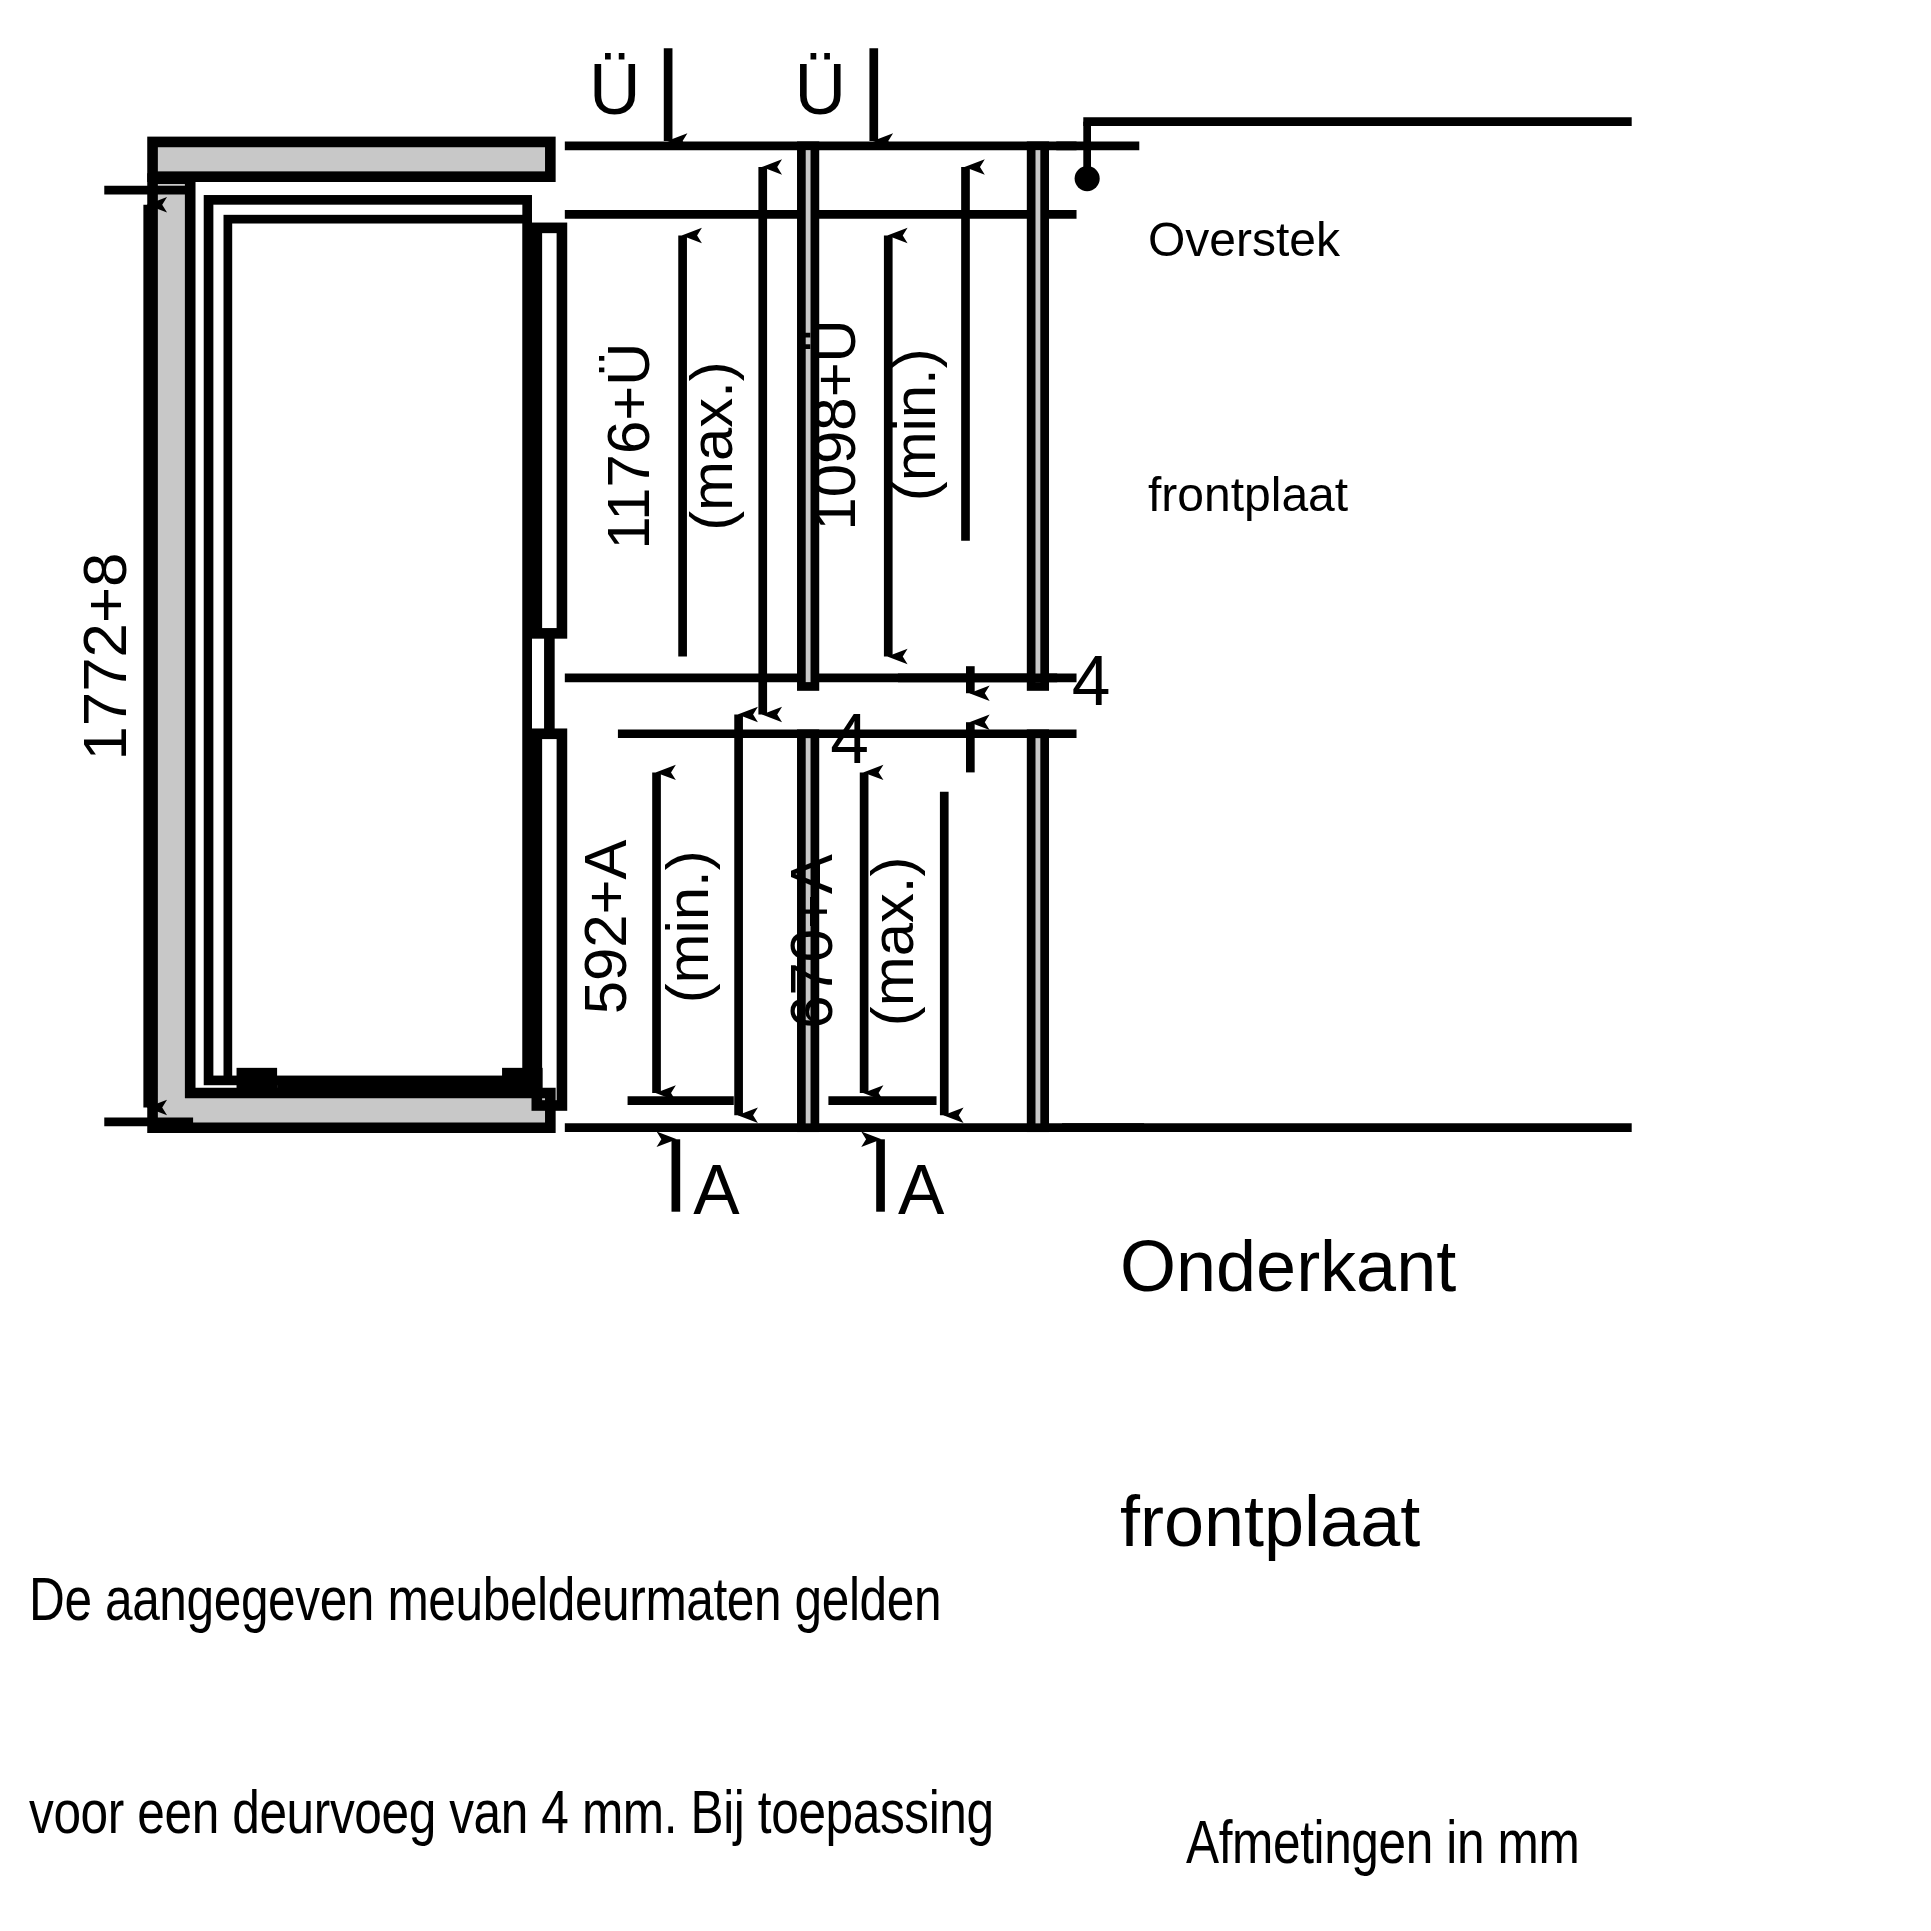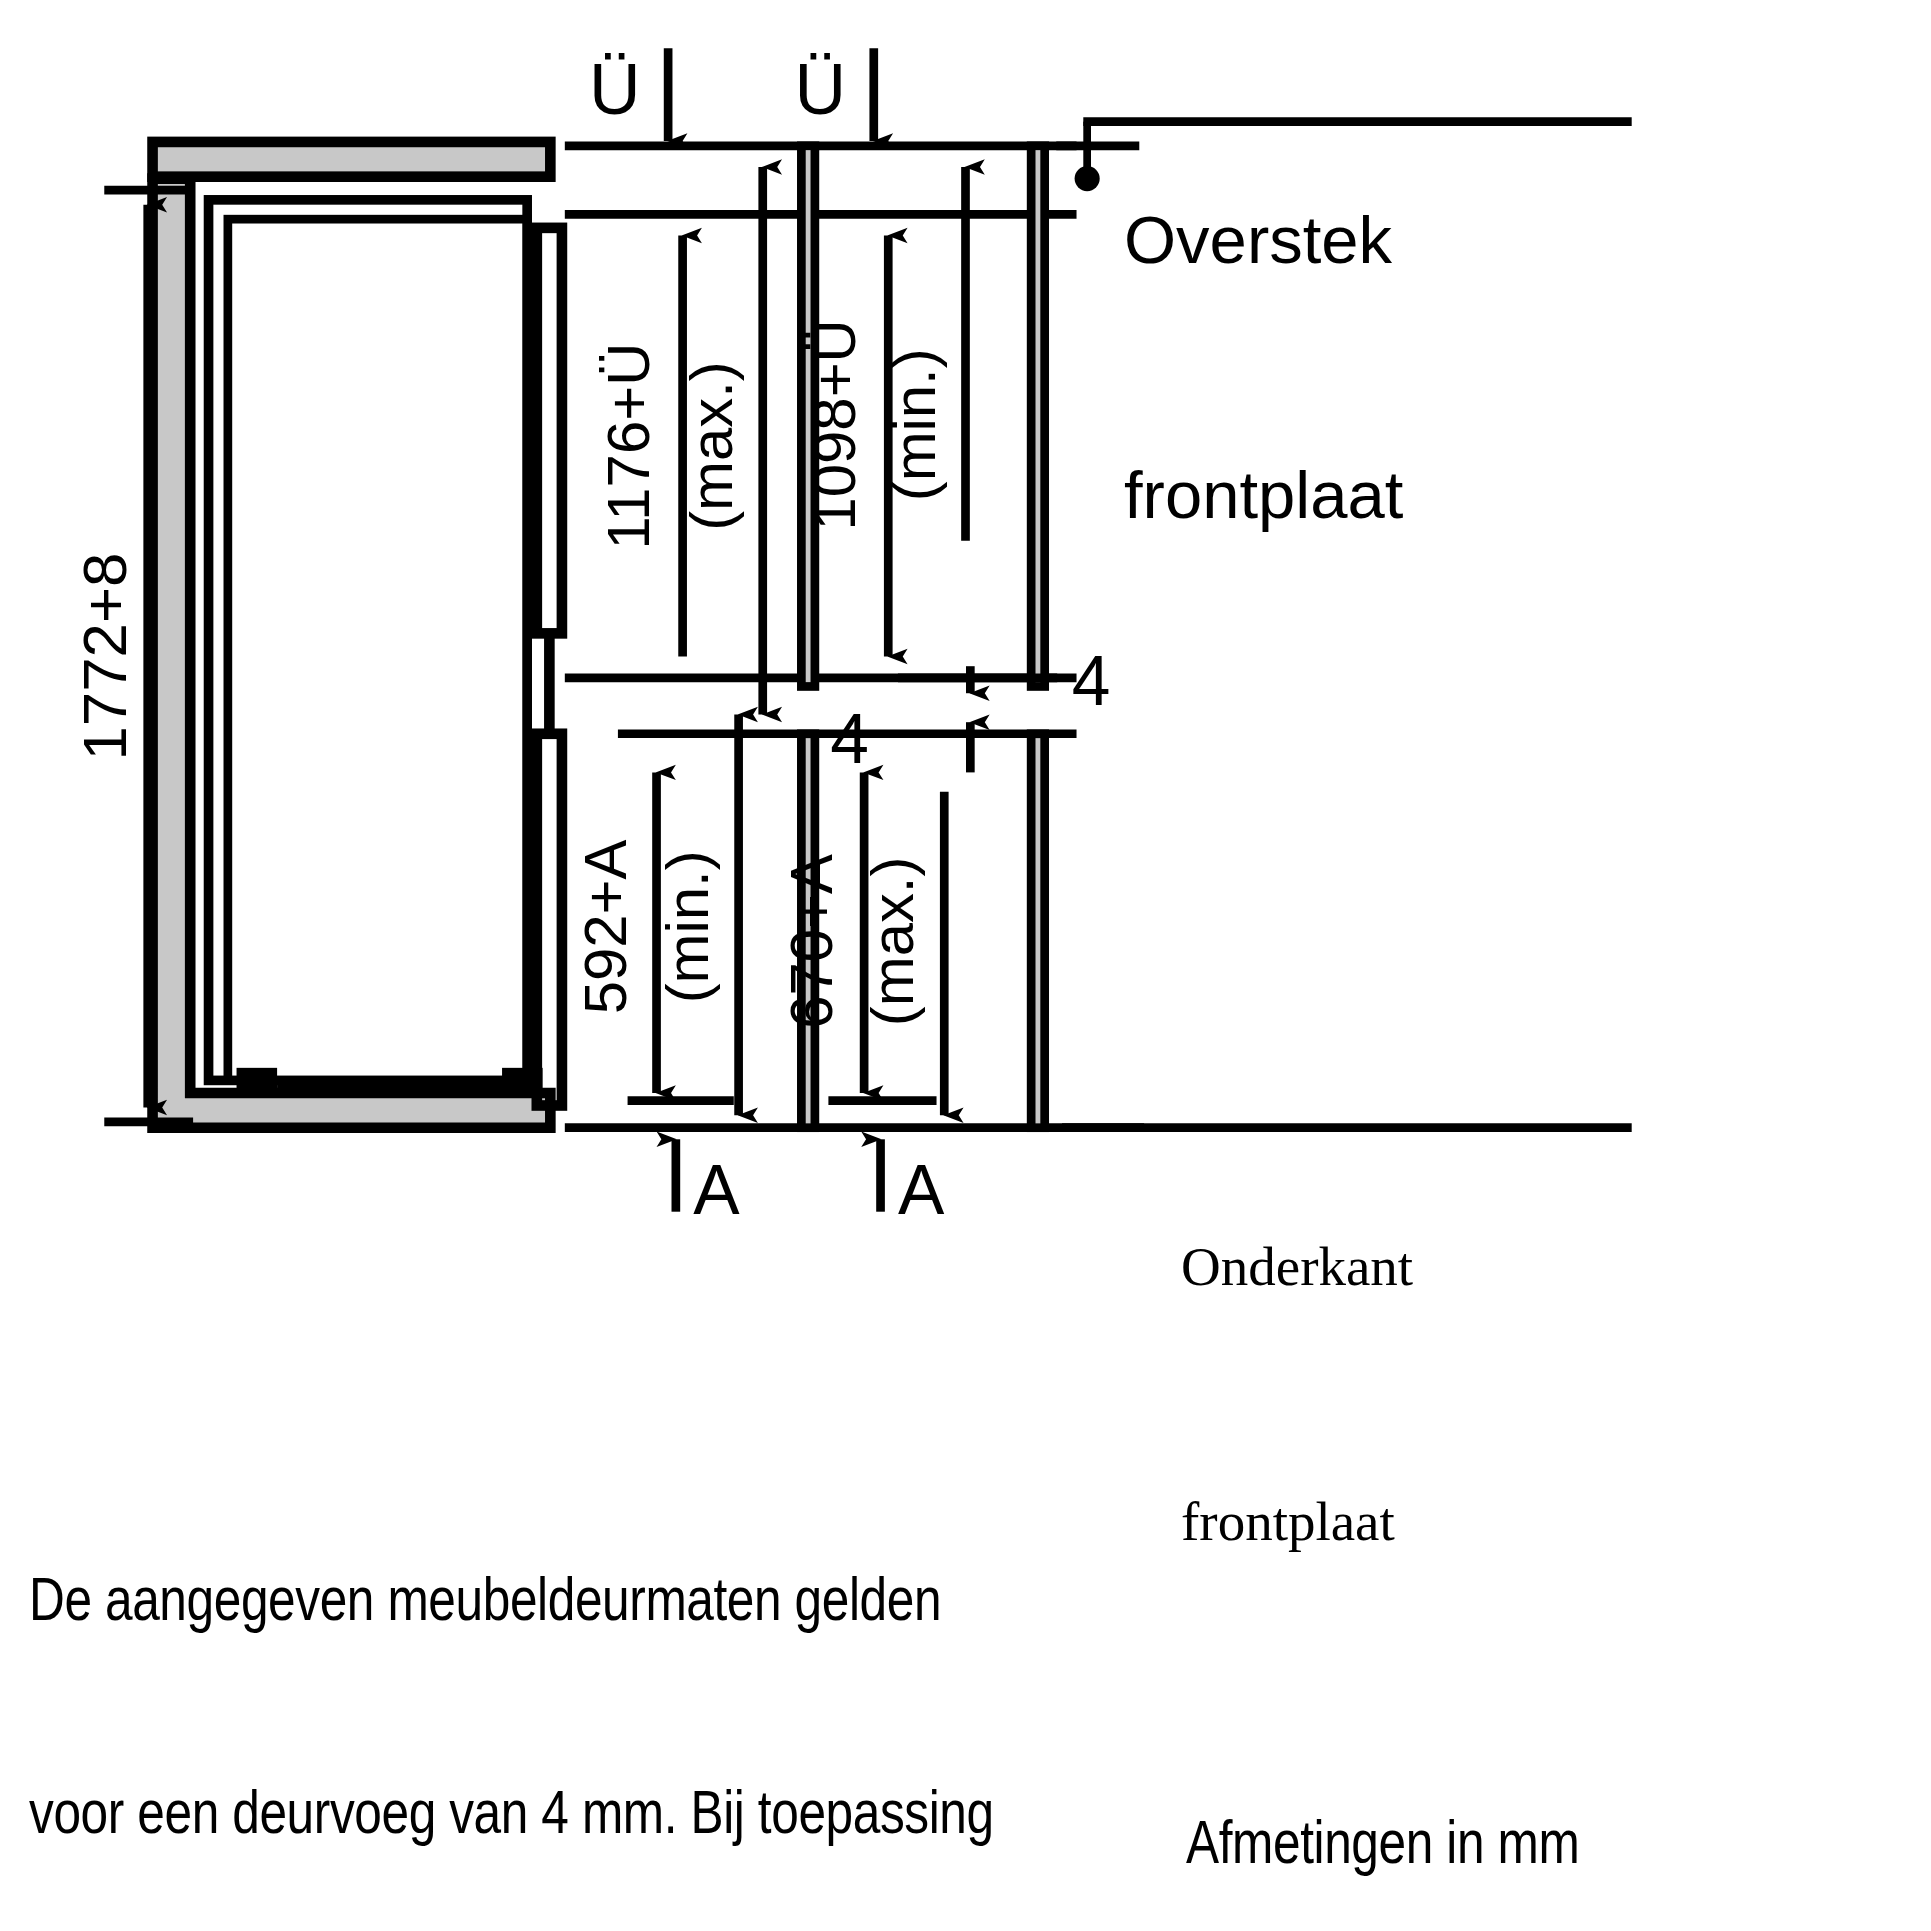--- a/index.html
+++ b/index.html
@@ -169,28 +169,28 @@
       <line x1="1126" y1="185" x2="1126" y2="126" stroke="#000" stroke-width="8"></line>
       <line x1="1122" y1="126" x2="1690" y2="126" stroke="#000" stroke-width="9"></line>
       <line x1="1094" y1="151" x2="1180" y2="151" stroke="#000" stroke-width="9"></line>
     </g>
 
     <g>
       <line x1="1100" y1="1168" x2="1690" y2="1168" stroke="#000" stroke-width="9"></line>
     </g>
   </svg>
 
-  <div style="position:absolute;left:1124px;top:27px;font-size:67px;line-height:85px;
+  <div style="position:absolute;left:1148px;top:27px;font-size:48px;line-height:85px;
               font-family:'Liberation Sans',sans-serif;white-space:pre;">
     <div>Overstek</div>
     <div>frontplaat</div>
   </div>
 
-  <div style="position:absolute;left:1181px;top:1054px;font-size:55px;line-height:85px;
-              font-family:Liberation Serif, serif;white-space:pre;">
+  <div style="position:absolute;left:1120px;top:1054px;font-size:72px;line-height:85px;
+              font-family:Liberation Sans, sans-serif;white-space:pre;">
     <div>Onderkant</div>
     <div>frontplaat</div>
   </div>
 
   <div class="body-text" id="paragraph">
     <div>De aangegeven meubeldeurmaten gelden</div>
     <div>voor een deurvoeg van 4 mm. Bij toepassing</div>
     
     
   </div>

